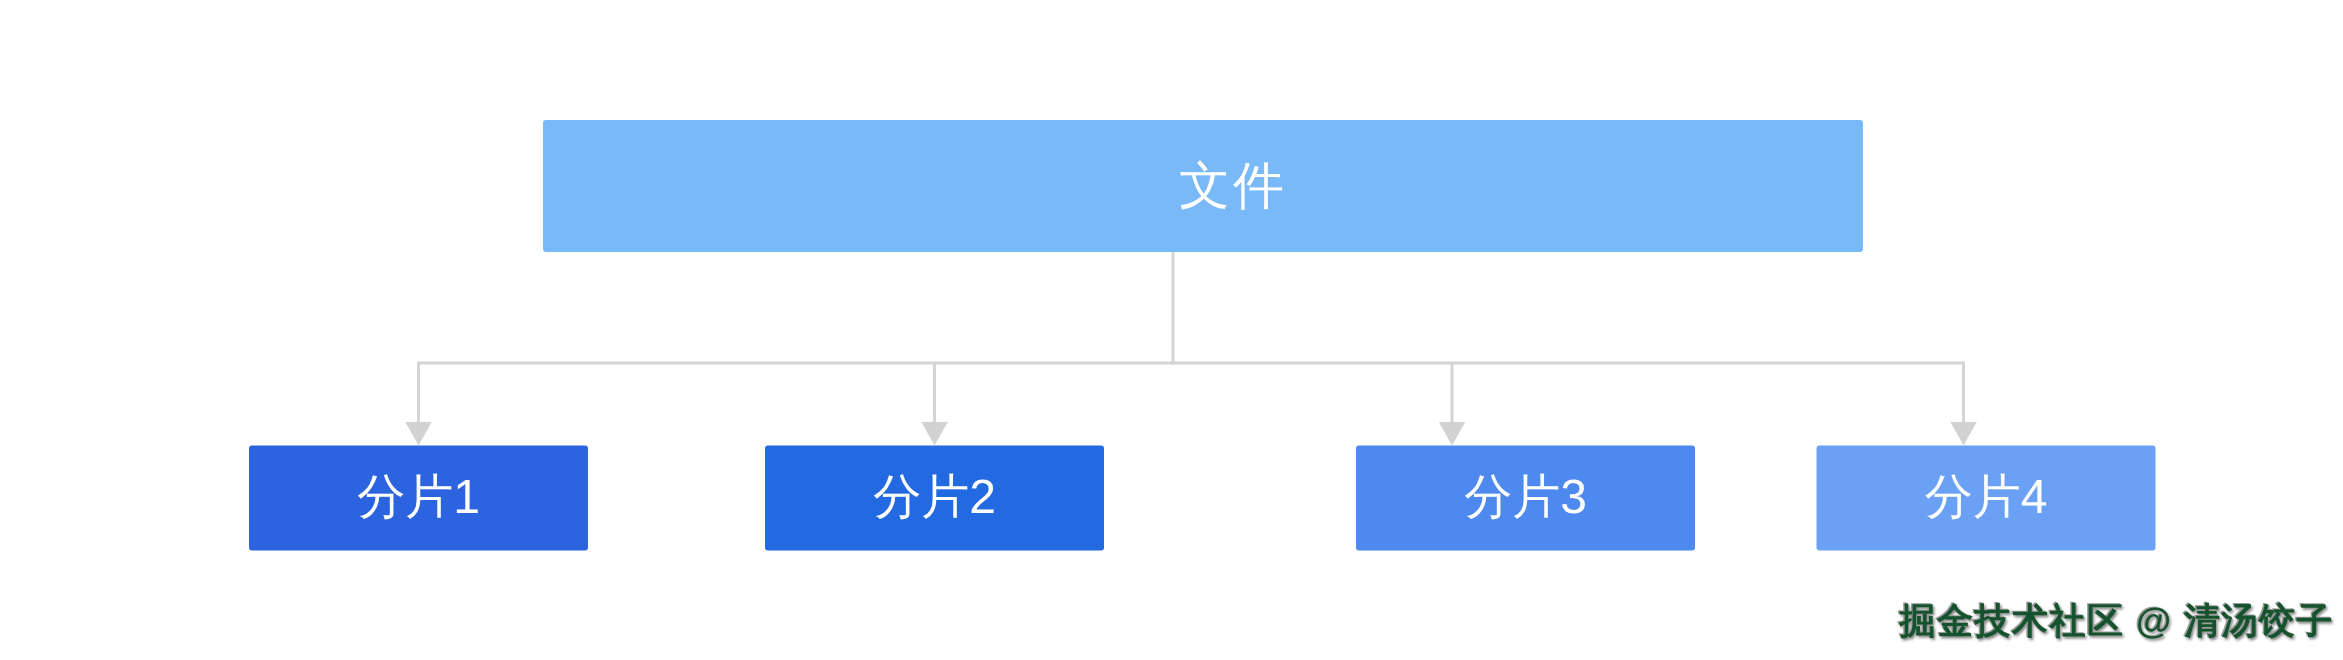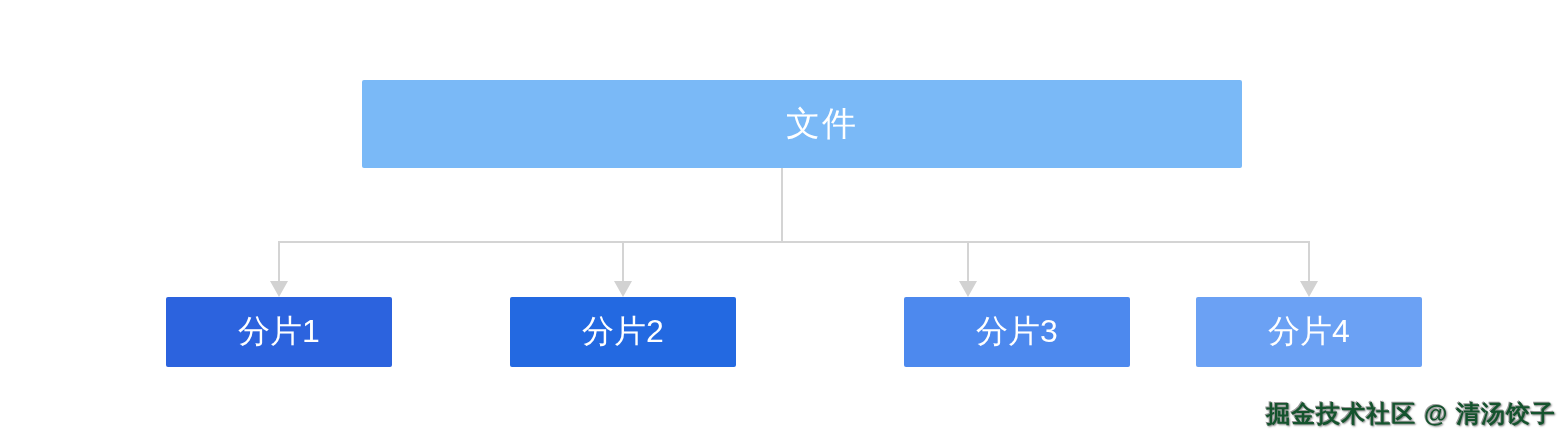--- a/index.html
+++ b/index.html
@@ -120,19 +120,19 @@
   </div>
 
   <div class="node child-node child-1" style="background: rgb(35, 105, 225);">
     <span>分片2</span>
   </div>
 
   <div class="node child-node child-2" style="background: rgb(77, 137, 238);">
     <span>分片3</span>
   </div>
 
-  <div class="node child-node child-3" style="background: rgb(107, 161, 244);">
+  <div class="node child-node child-3" style="background: rgb(107, 161, 244); margin-left: 15px;">
     <span>分片4</span>
   </div>
 
   <div class="watermark">掘金技术社区 @ 清汤饺子</div>
 
 </div>
 
 </body></html>

